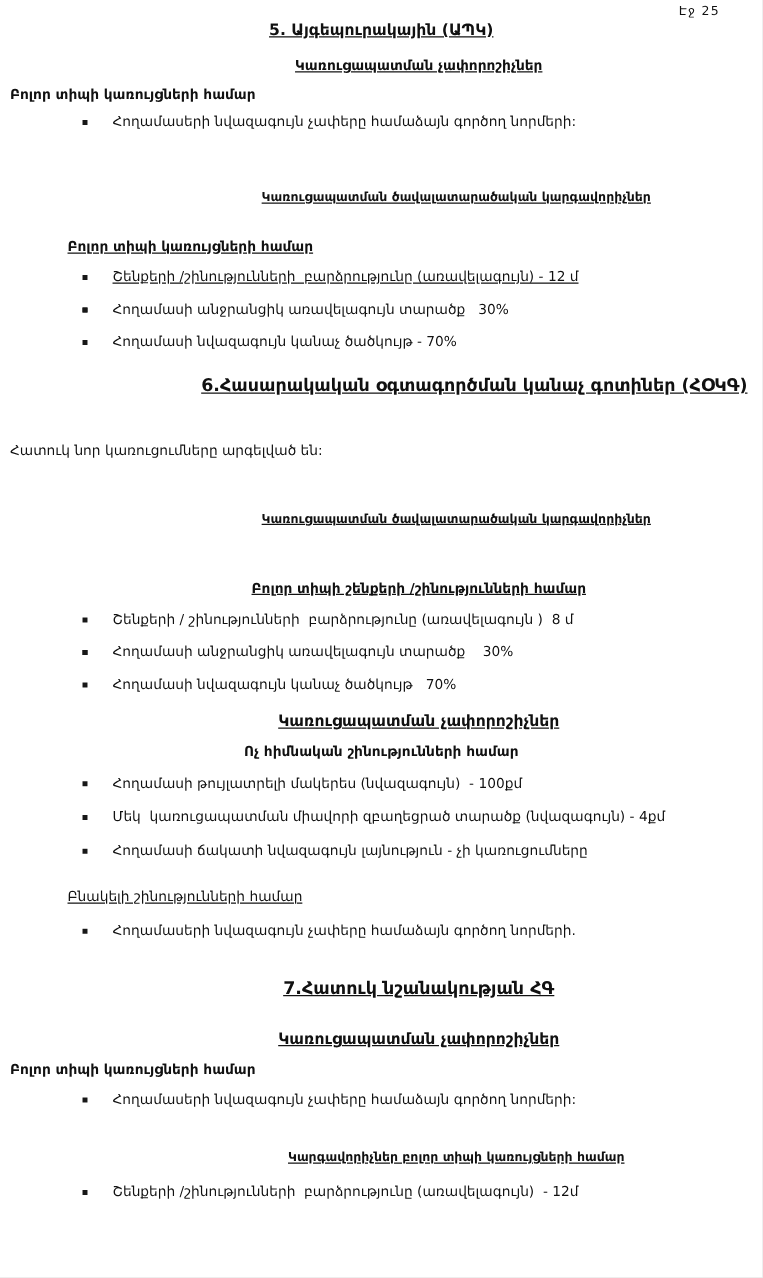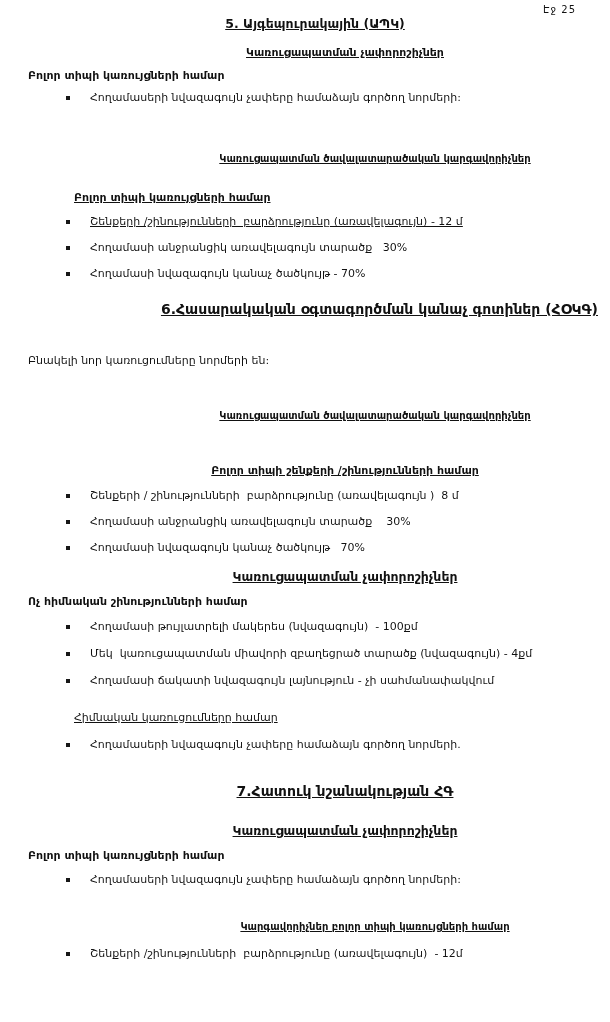--- a/index.html
+++ b/index.html
@@ -10,21 +10,21 @@
     font-family:"DejaVu Sans","Liberation Sans",sans-serif;
     color:#161616;
     box-sizing:border-box;
     padding:16px 8px 0 8px;
     overflow:hidden;
   }
   .pagenum{
     position:absolute;top:4px;right:34px;
     font-size:10px;font-weight:normal;letter-spacing:1px;
   }
-  .blk{line-height:15px;font-size:11px;margin-left:20px;}
+  .blk{line-height:15px;font-size:11px;}
   .center{text-align:center;}
   .right{text-align:right;padding-right:4px;}
   .u{text-decoration:underline;}
   .b{font-weight:bold;}
   .i{}
   .fs125{font-size:12.5px;line-height:16px;}
   .fs13{font-size:10px;line-height:17px;}
   .fs14{font-size:14px;line-height:20px;}
   .shift1{padding-left:120px;}   
   .shift2{padding-left:60px;}
@@ -47,21 +47,21 @@
   .mt-s5-volsub{margin-top:23px;}
   .mt-list1{margin-top:9px;}
   .gap26 > .bullet{margin-bottom:11px;}
   .gap27 > .bullet{margin-bottom:12px;}
   .mt-s6-title{margin-top:18px;}
   .mt-s6-intro{margin-top:34px;}
   .mt-s6-vol{margin-top:39px;}
   .mt-s6-volsub{margin-top:39px;}
   .mt-s6-list{margin-top:10px;}
   .mt-s6-crit{margin-top:14px;}
-  .mt-s6-nonprim{margin-top:9px;}
+  .mt-s6-nonprim{margin-top:9px;text-align:center;}
   .mt-s6-nplist{margin-top:10px;}
   .mt-s6-prim{margin-top:22px;}
   .mt-s6-primb{margin-top:12px;}
   .mt-s7-title{margin-top:29px;}
   .mt-s7-crit{margin-top:22px;}
   .mt-s7-all{margin-top:9px;}
   .mt-s7-b{margin-top:9px;}
   .mt-s7-reg{margin-top:31px;}
   .mt-s7-regb{margin-top:11px;}
   
@@ -97,21 +97,21 @@
       <span class="sq"></span>
       <span class="txt">Հողամասի անջրանցիկ առավելագույն տարածք   30%</span>
     </div>
     <div class="bullet">
       <span class="sq"></span>
       <span class="txt">Հողամասի նվազագույն կանաչ ծածկույթ - 70%</span>
     </div>
   </div>
 
   <div class="blk fs14 right b u mt-s6-title">6.Հասարակական օգտագործման կանաչ գոտիներ (ՀՕԿԳ)</div>
-  <div class="blk mt-s6-intro">Բնակելի նոր կառուցումները նորմերի են:</div>
+  <div class="blk mt-s6-intro">Հատուկ նոր կառուցումները արգելված են:</div>
 
   <div class="blk fs13 center shift1 b u mt-s6-vol">Կառուցապատման ծավալատարածական կարգավորիչներ</div>
   <div class="blk center shift2 b u mt-s6-volsub">Բոլոր տիպի շենքերի /շինությունների  համար</div>
 
   <div class="gap26 mt-s6-list">
     <div class="bullet">
       <span class="sq"></span>
       <span class="txt">Շենքերի / շինությունների  բարձրությունը (առավելագույն )  8 մ</span>
     </div>
     <div class="bullet">
@@ -134,25 +134,25 @@
     <div class="bullet">
       <span class="sq"></span>
       <span class="txt">Հողամասի թույլատրելի մակերես (նվազագույն)  - 100քմ</span>
     </div>
     <div class="bullet">
       <span class="sq"></span>
       <span class="txt">Մեկ  կառուցապատման միավորի զբաղեցրած տարածք (նվազագույն) - 4քմ</span>
     </div>
     <div class="bullet">
       <span class="sq"></span>
-      <span class="txt">Հողամասի ճակատի նվազագույն լայնություն - չի սահմանափակվում</span>
+      <span class="txt">Հողամասի ճակատի նվազագույն լայնություն - չի կառուցումները</span>
     </div>
   </div>
 
-  <div class="blk u ind1 mt-s6-prim">Հիմնական կառուցումները համար</div>
+  <div class="blk u ind1 mt-s6-prim">Բնակելի շինությունների համար</div>
   <div class="bullet mt-s6-primb">
     <span class="sq"></span>
     <span class="txt">Հողամասերի նվազագույն չափերը համաձայն գործող նորմերի.</span>
   </div>
 
   <div class="blk fs14 center shift2 b u mt-s7-title">7.Հատուկ նշանակության ՀԳ</div>
   <div class="blk fs125 center shift2 b i u mt-s7-crit">Կառուցապատման չափորոշիչներ</div>
   <div class="blk b mt-s7-all">Բոլոր տիպի կառույցների համար</div>
   <div class="bullet mt-s7-b">
     <span class="sq"></span>

